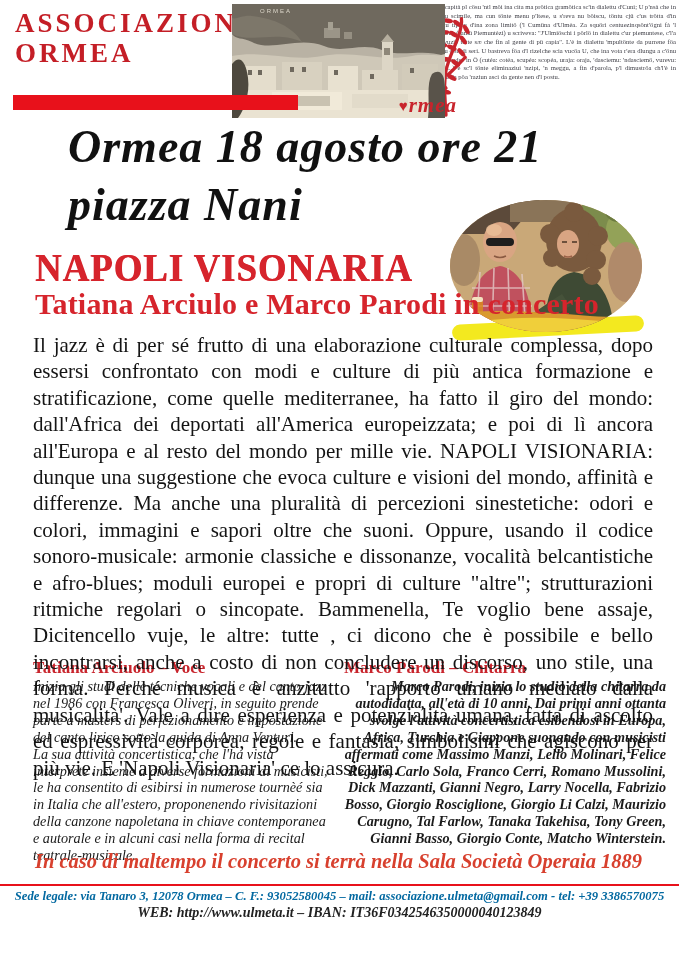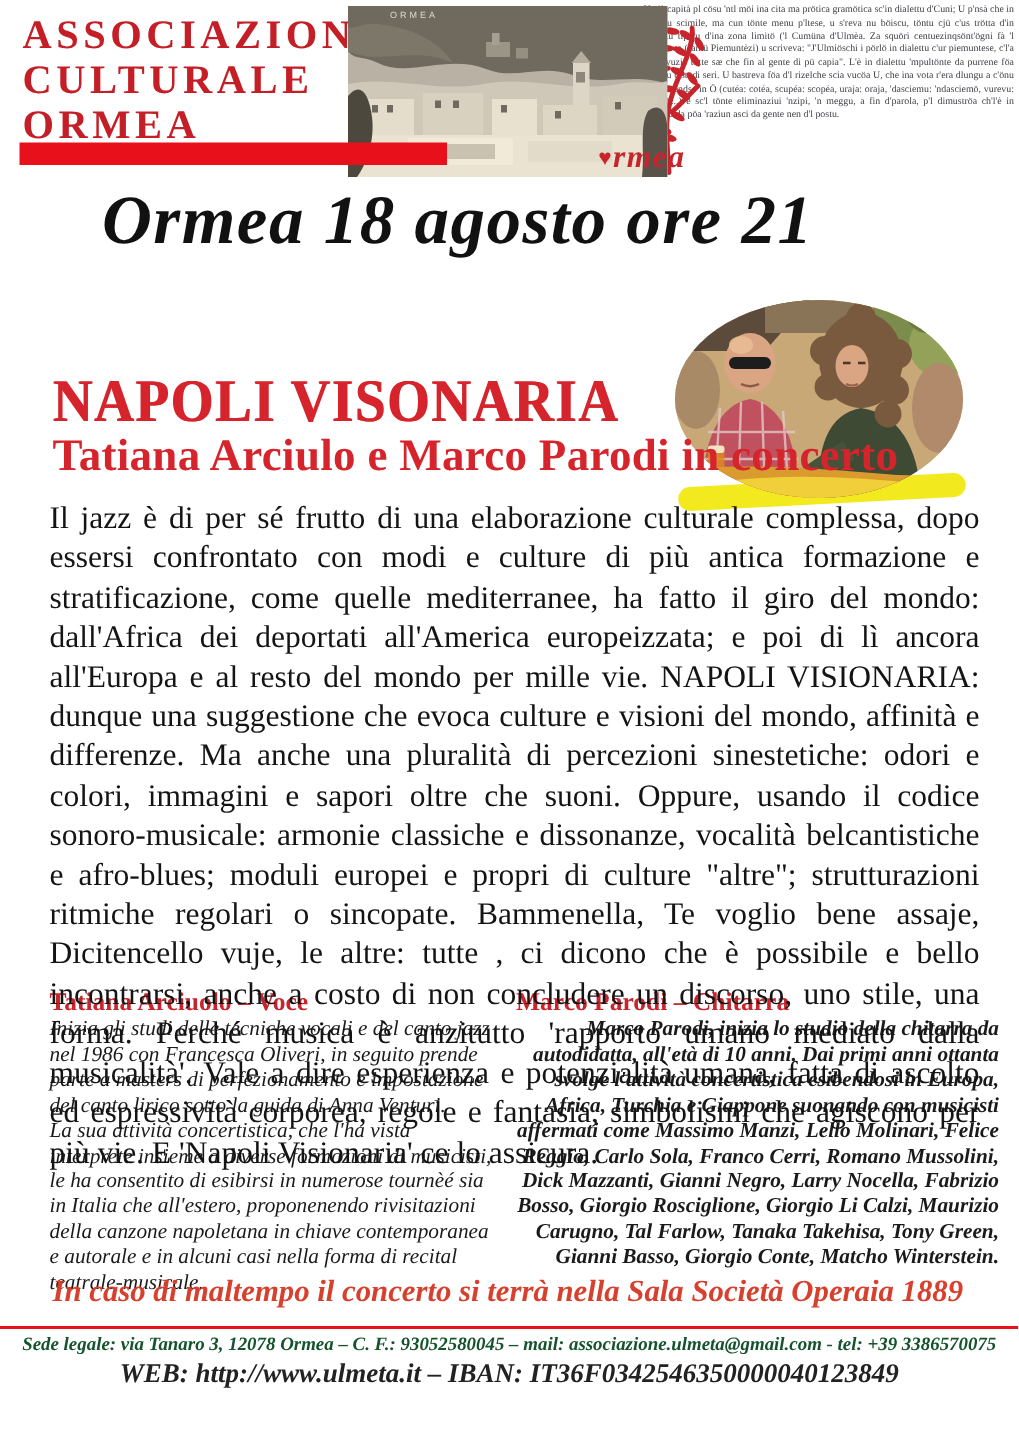--- a/index.html
+++ b/index.html
@@ -75,35 +75,34 @@
   .bio-text  { font-style:italic; font-size:14.2px; line-height:16.9px; color:#1a1a1a; }
   .bio-col-right .bio-text { font-weight:bold;text-align:right; }
   
   .notice {
     position:absolute; left:35px; top:850px; width:615px; color:#d8402e;
     font-style:italic; font-weight:bold; font-size:20.5px; z-index:2;
   }
   .red-line { position:absolute; left:0; top:884px; width:679px; height:2px; background:#e8111b; }
   .footer-line1 {
     position:absolute; left:0; top:889px; width:679px; text-align:center;
-    font-style:italic; font-weight:bold; font-size:12.6px; color:#14532d;
+    font-style:italic; font-weight:bold; font-size:12.6px; color:#0369a1;
   }
   .footer-line2 {
     position:absolute; left:0; top:905px; width:679px; text-align:center;
-    font-style:italic; font-weight:bold; font-size:18px; color:#222222;
+    font-style:italic; font-weight:bold; font-size:14px; color:#222222;
   }
 </style>
 </head>
 <body>
 
 <div class="page">
 
   <div class="org-name">
     <div>ASSOCIAZIONE</div>
-    <div>CULTURALE</div>
     <div>ORMEA</div>
   </div>
 
   <div class="dialect-text">Um'è capità pl cösu 'ntl möi ina cita ma prötica gramötica sc'in dialettu d'Cuni; U p'nsà che in librattu scimile, ma cun tönte menu p'ltese, u s'reva nu böiscu, töntu cjü c'us trötta d'in dialettu tipicu d'ina zona limitö ('l Cumüna d'Ulmèa. Za squörì centuezinqsönt'ögni fà 'l Professua (famü Piemuntèzi) u scriveva: "J'Ulmiöschi i pörlö in dialettu c'ur piemuntese, c'l'a zelte vuzie tütte sæ che fin al gente di pü capia". L'è in dialettu 'mpultönte da purrene föa mutivu d'stüdi seri. U bastreva föa d'l rizelche scia vucöa U, che ina vota r'era dlungu a c'önu a va virendse in Ö (cutéa: cotéa, scupéa: scopéa, uraja: oraja, 'dasciemu: 'ndasciemö, vurevu: vurevö...) e sc'l tönte eliminaziui 'nzipi, 'n meggu, a fin d'parola, p'l dimuströa ch'l'è in dialettu da pöa 'raziun asci da gente nen d'l postu.</div>
 
   <div class="village-photo">
     <svg width="213" height="114" viewBox="0 0 213 114">
       <rect x="0" y="0" width="213" height="114" fill="#b9b2a4"></rect>
       <rect x="0" y="0" width="213" height="14" fill="#8e887b"></rect>
       <path d="M0,0 H213 V52 C190,44 170,54 150,46 C128,38 112,50 92,42 C66,32 40,48 20,38 C10,33 4,36 0,30 Z" fill="#6f695e"></path>
@@ -172,20 +171,21 @@
         <ellipse cx="22" cy="64" rx="5.4" ry="2.4"></ellipse>
         <ellipse cx="33" cy="67" rx="5.4" ry="2.4" transform="rotate(30 33 67)"></ellipse>
         <ellipse cx="16" cy="80" rx="5.4" ry="2.4" transform="rotate(-20 16 80)"></ellipse>
         <ellipse cx="27" cy="82" rx="5.4" ry="2.4" transform="rotate(12 27 82)"></ellipse>
       </g>
     </svg>
   </div>
 
   <div class="main-title">
     <div>Ormea 18 agosto ore 21</div>
+    <div>piazza Nani</div>
   </div>
 
   <div class="yellow-swipe" style="background:#f3e91f;"></div>
   <div class="couple-photo">
     <svg width="192" height="132" viewBox="0 0 192 132">
       <rect x="0" y="0" width="192" height="132" fill="#c9a878"></rect>
       <path d="M0,0 H90 L60,34 H0 Z" fill="#5c4a3a"></path>
       <rect x="60" y="0" width="70" height="22" fill="#8a7458"></rect>
       <circle cx="150" cy="14" r="20" fill="#7c8c4c"></circle>
       <circle cx="178" cy="30" r="22" fill="#93a258"></circle>

